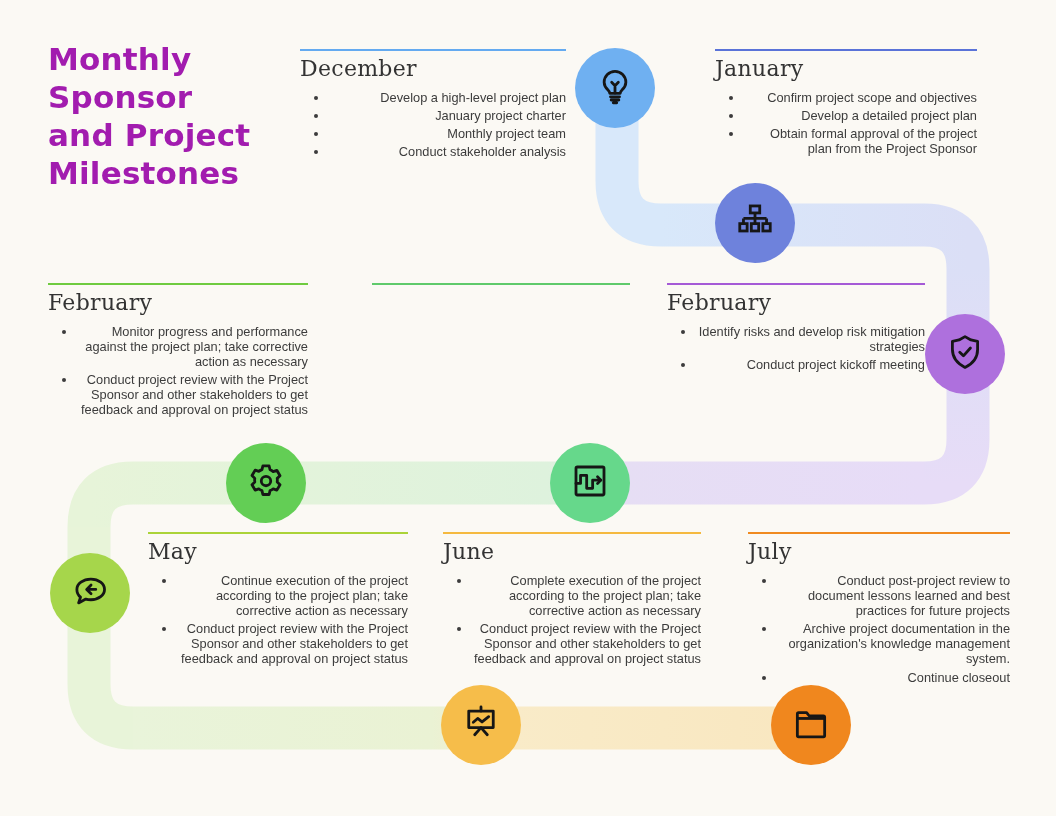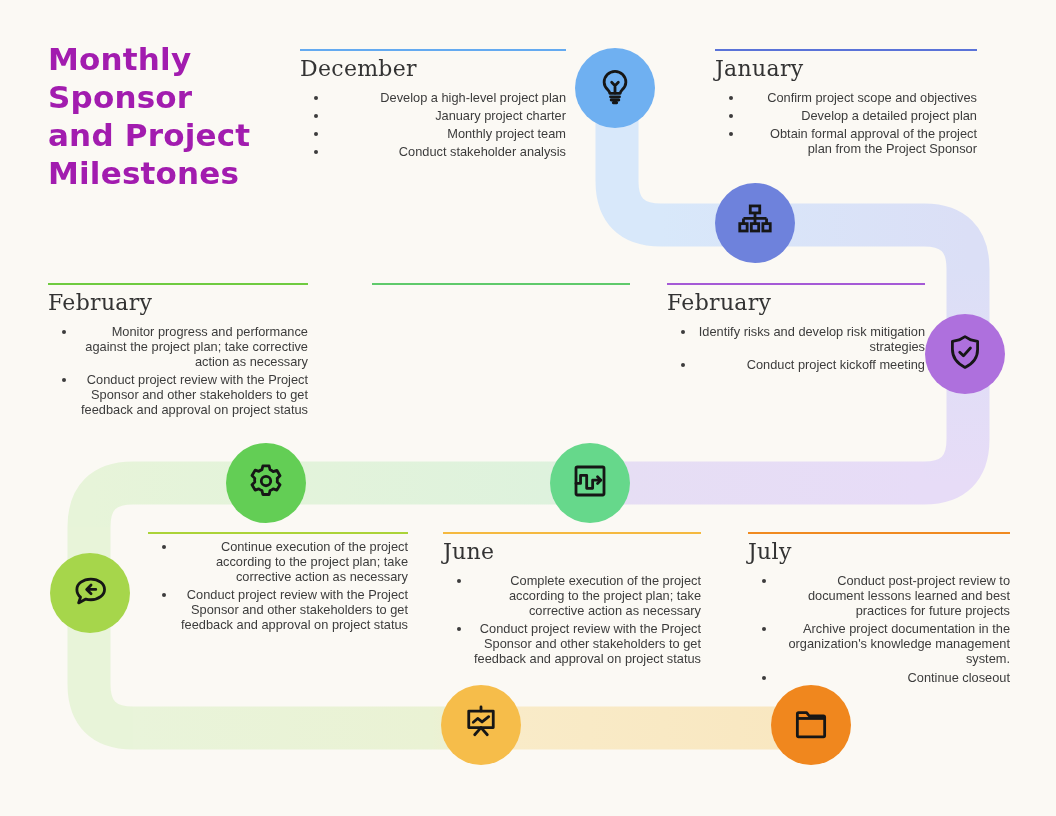--- a/index.html
+++ b/index.html
@@ -141,20 +141,21 @@
     <div class="accent" style="background: rgb(111, 203, 64);"></div>
     <h2>February</h2>
     <ul>
         <li>Monitor progress and performance against the project plan; take corrective action as necessary</li>
         <li>Conduct project review with the Project Sponsor and other stakeholders to get feedback and approval on project status</li>
       </ul>
   </section>
 
   <section class="month sec-may">
     <div class="accent" style="background: rgb(171, 211, 56);"></div>
+    <h2>May</h2>
     <ul>
         <li>Continue execution of the project according to the project plan; take corrective action as necessary</li>
         <li>Conduct project review with the Project Sponsor and other stakeholders to get feedback and approval on project status</li>
       </ul>
   </section>
 
   <section class="month sec-june">
     <div class="accent" style="background: rgb(245, 185, 63);"></div>
     <h2>June</h2>
     <ul>

